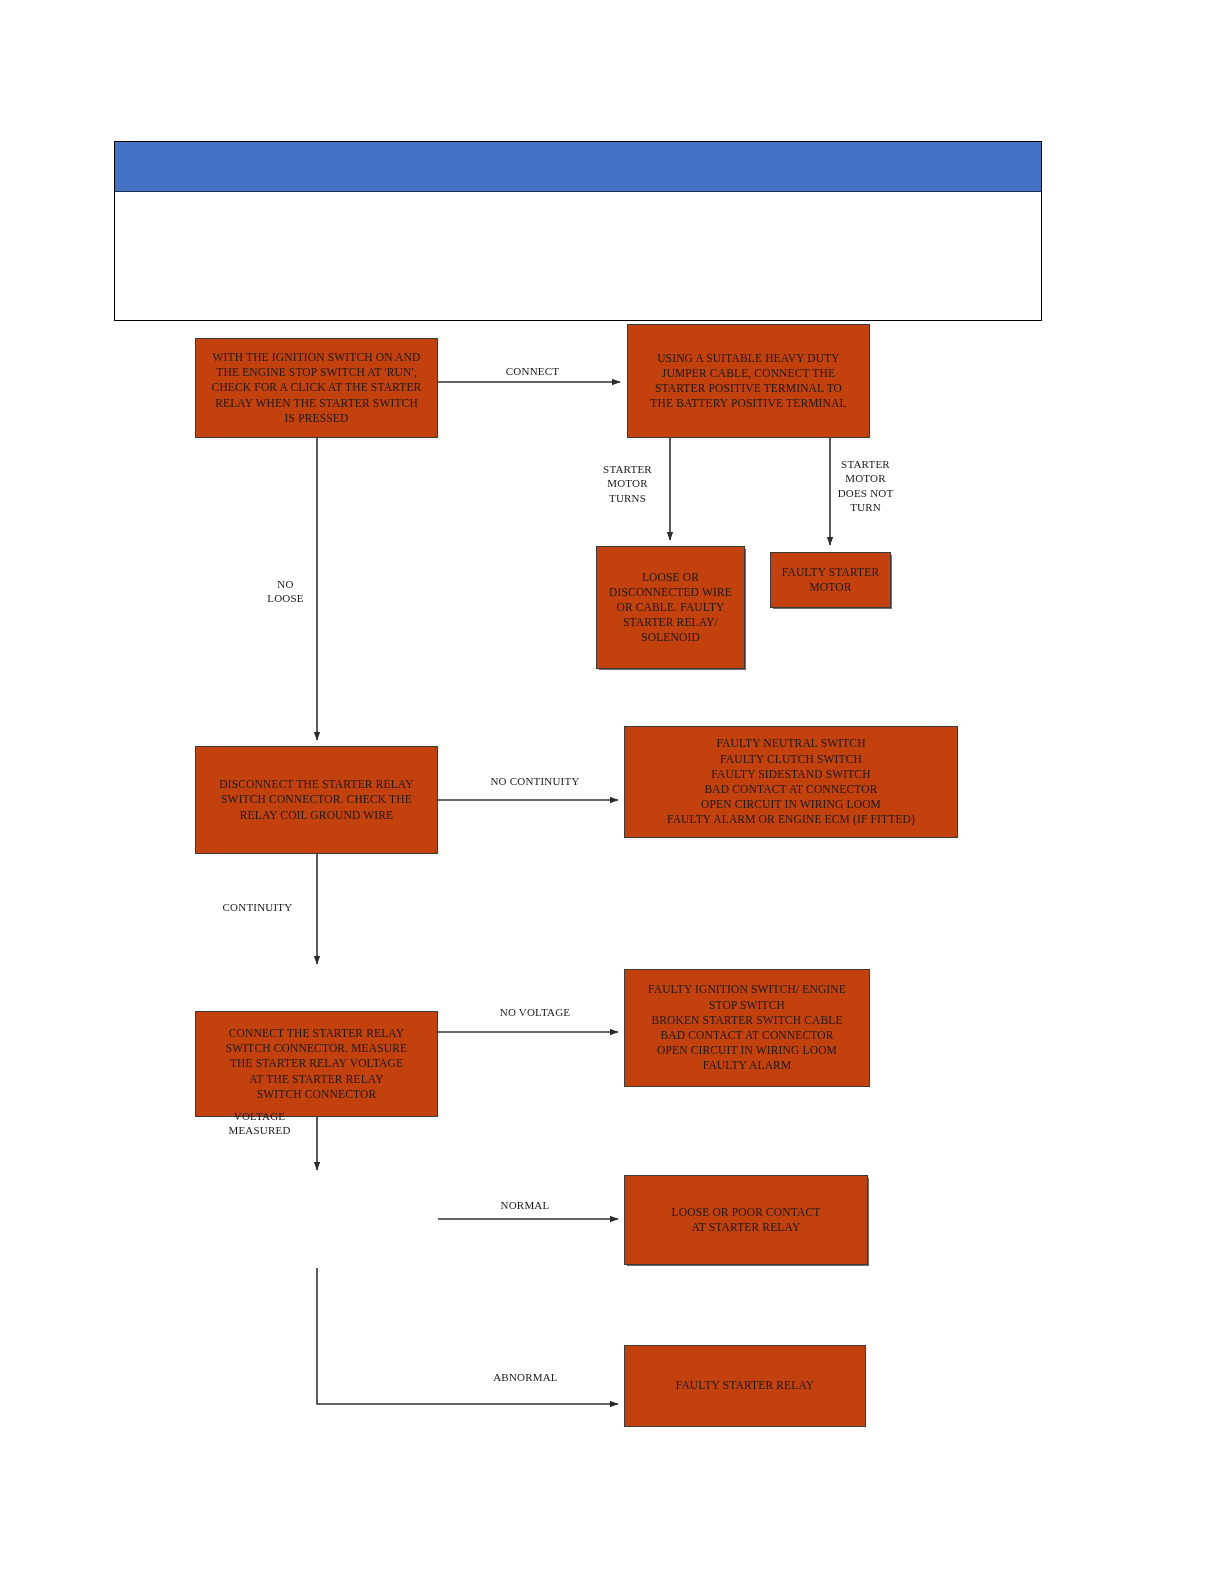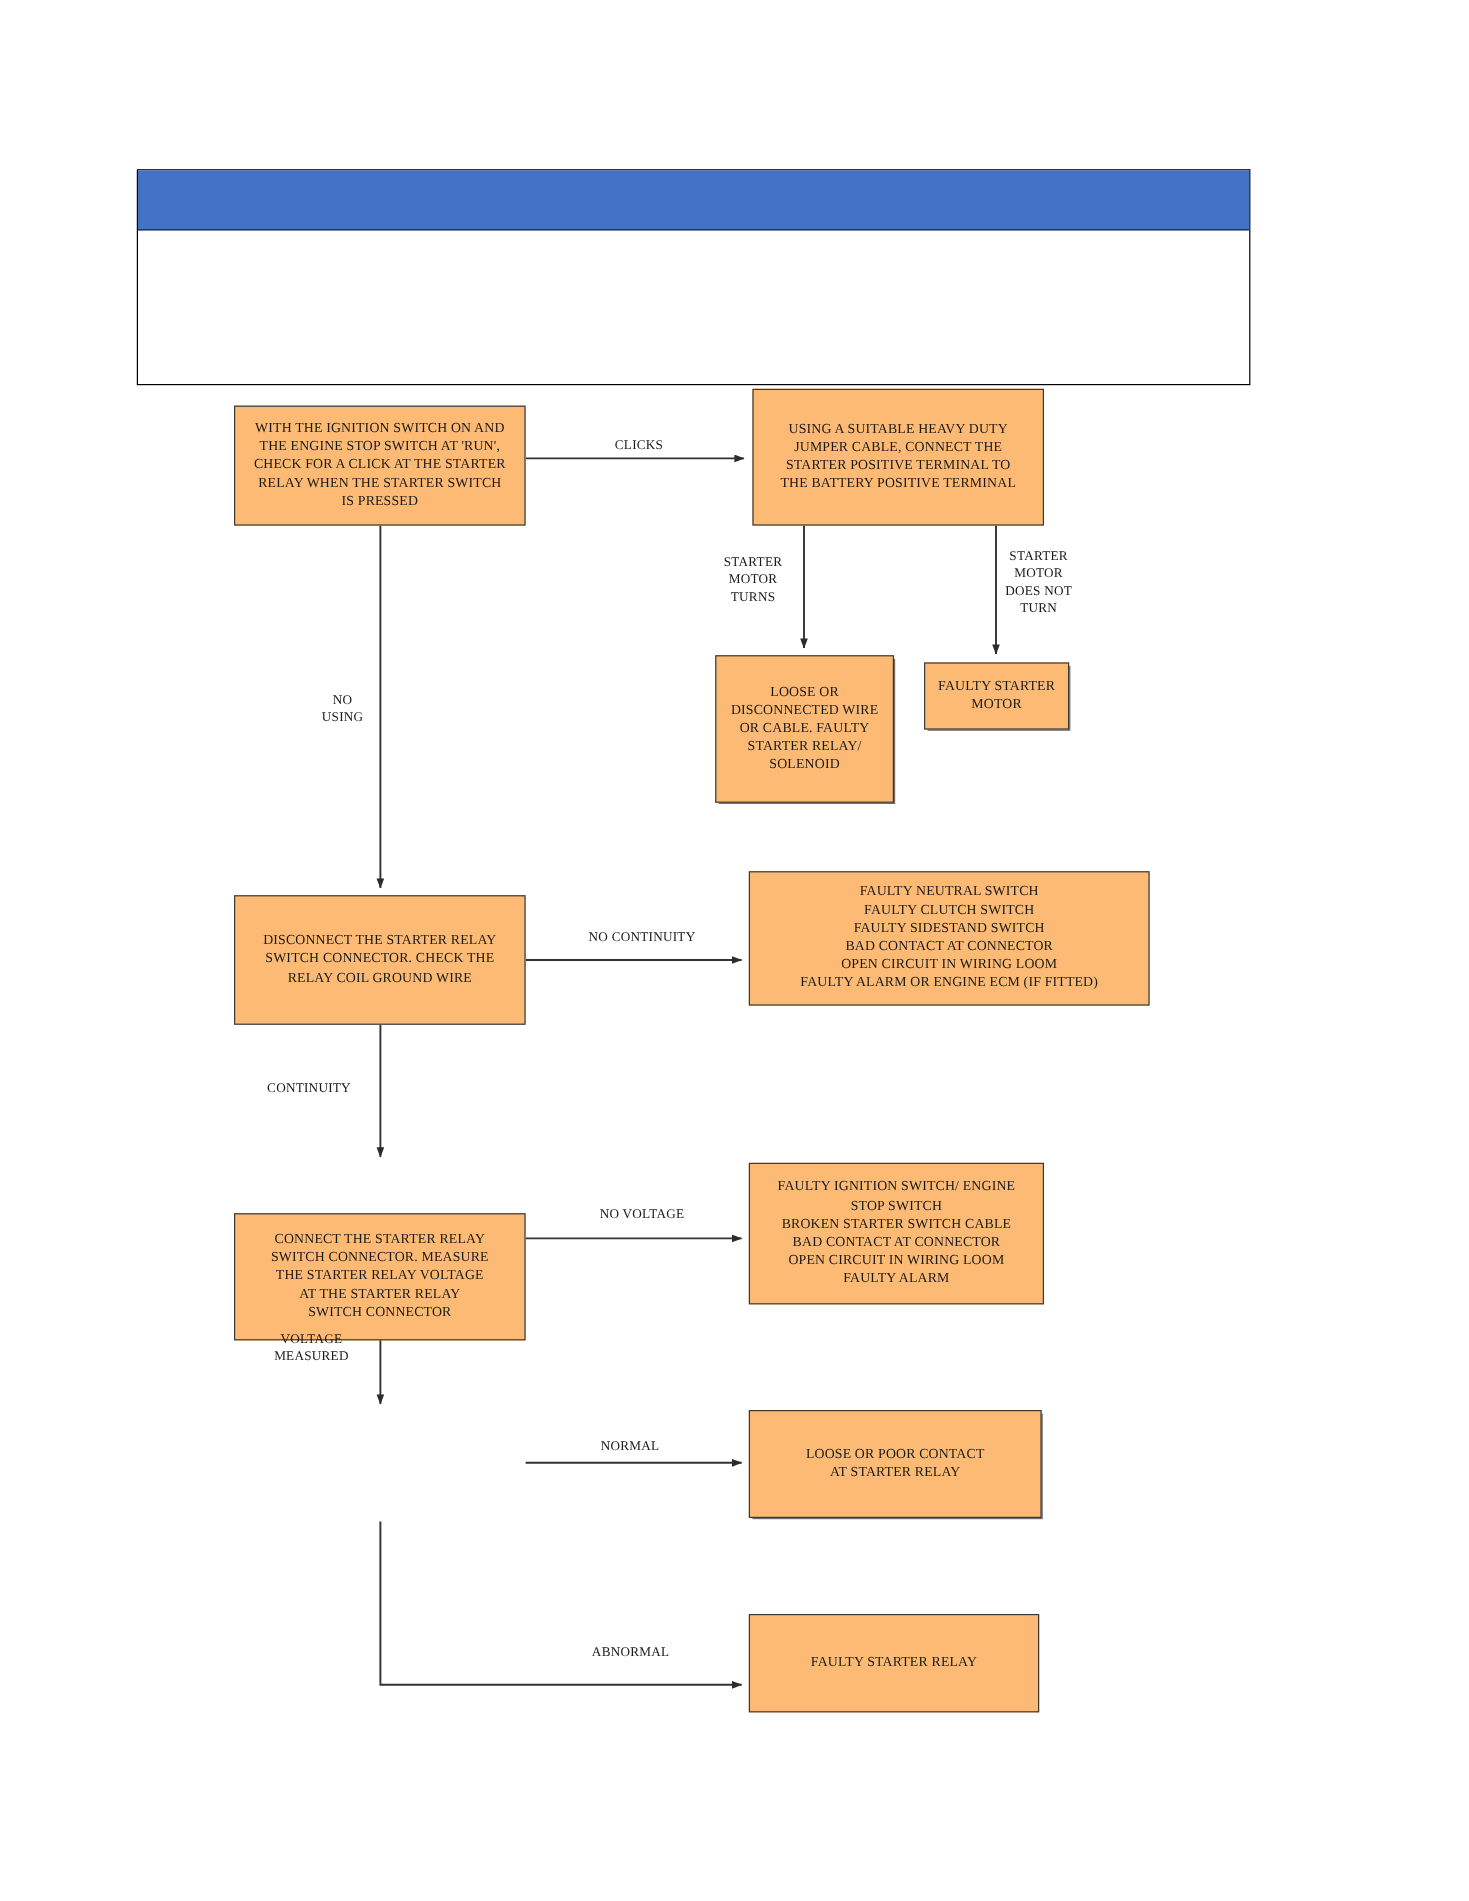--- a/index.html
+++ b/index.html
@@ -63,21 +63,21 @@
     width: 1224px;
     height: 1584px;
     pointer-events: none;
   }
 
   
   .node {
     position: absolute;
     box-sizing: border-box;
     border: 1px solid #3a3a3a;
-    background: #fdba74;
+    background: #c2410c;
     display: flex;
     align-items: center;
     justify-content: center;
     text-align: center;
     color: #1a1a1a;
     font-size: 11.5px;
     line-height: 1.32em;
     letter-spacing: 0.15px;
     padding: 2px 6px;
   }
@@ -209,33 +209,33 @@
 
   <div class="node shadowed" style="left:624px; top:1175px; width:244px; height:90px;">
     <span class="node-text">LOOSE OR POOR CONTACT
 AT STARTER RELAY</span>
   </div>
 
   <div class="node" style="left:624px; top:1345px; width:242px; height:82px;">
     <span class="node-text">FAULTY STARTER RELAY</span>
   </div>
 
-  <div class="edge-label align-center" style="left:485px; top:364px; width:95px;">CLICKS</div>
+  <div class="edge-label align-center" style="left:485px; top:364px; width:95px;">CONNECT</div>
 
   <div class="edge-label align-center" style="left:580px; top:462px; width:95px;">STARTER
 MOTOR
 TURNS</div>
 
   <div class="edge-label align-center" style="left:818px; top:457px; width:95px;">STARTER
 MOTOR
 DOES NOT
 TURN</div>
 
   <div class="edge-label align-center" style="left:238px; top:577px; width:95px;">NO
-USING</div>
+LOOSE</div>
 
   <div class="edge-label align-center" style="left:460px; top:774px; width:150px;">NO CONTINUITY</div>
 
   <div class="edge-label align-center" style="left:205px; top:900px; width:105px;">CONTINUITY</div>
 
   <div class="edge-label align-center" style="left:460px; top:1005px; width:150px;">NO VOLTAGE</div>
 
   <div class="edge-label align-center" style="left:207px; top:1109px; width:105px;">VOLTAGE
 MEASURED</div>
 

